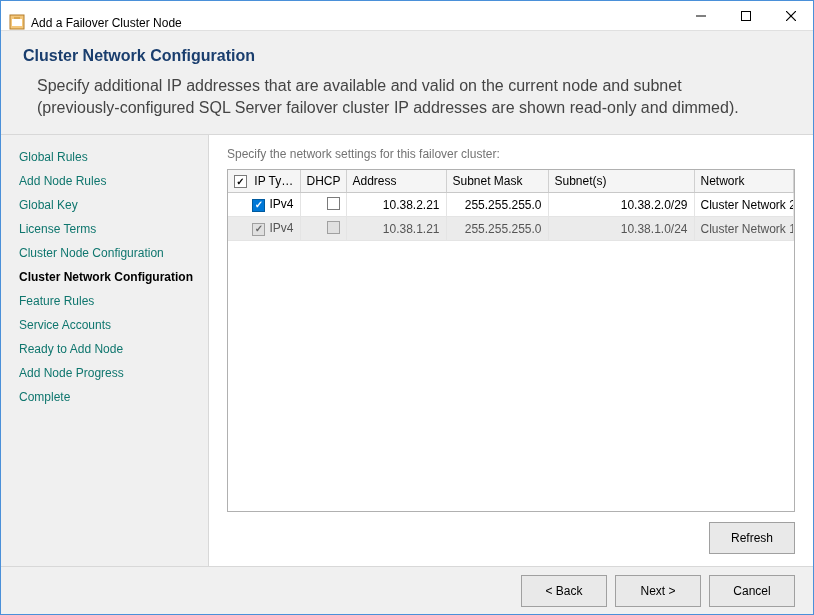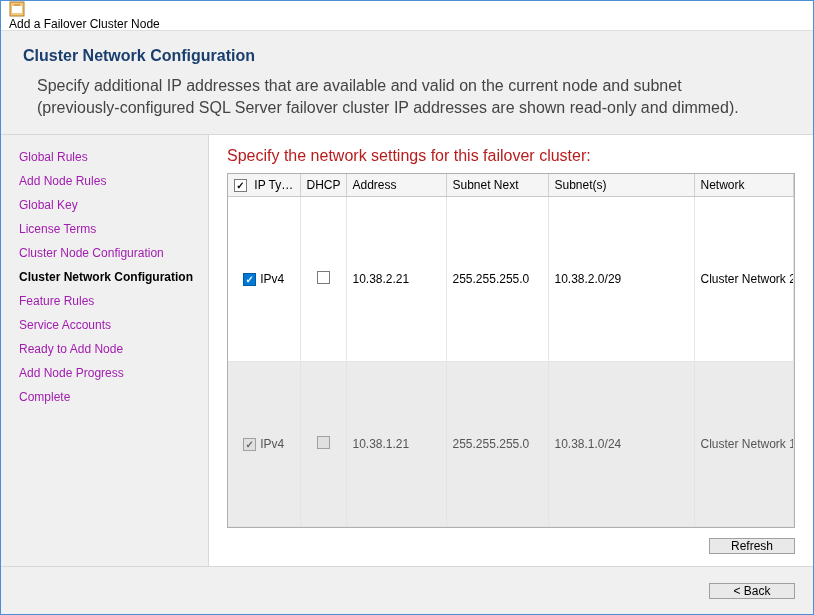--- a/index.html
+++ b/index.html
@@ -5,24 +5,23 @@
     * { box-sizing: border-box; font-family: "Segoe UI", Tahoma, sans-serif; }
     html, body { margin: 0; padding: 0; }
     .window {
       width: 814px; height: 615px;
       border: 1px solid #4a90d9;
       background: #fff;
       display: flex; flex-direction: column;
       position: relative;
     }
     .titlebar {
-      height: 30px; display: flex; align-items: flex-start;
+      height: 30px; display: flex; align-items: flex-end;
       padding: 0 0 0 8px; background: #fff;
       border-bottom: 1px solid #e0e0e0;
-      flex-direction: column;
     }
     .title-icon {
       width: 16px; height: 16px; margin-right: 6px;
     }
     .title-text { font-size: 12px; color: #000; flex: 1; }
     .win-controls { display: flex; height: 100%; }
     .win-btn {
       width: 45px; display: flex; align-items: center; justify-content: center;
       font-size: 14px; color: #000; cursor: default;
     }
@@ -33,42 +32,42 @@
     }
     .header-title { font-size: 16px; color: #1a3e6e; font-weight: 600; margin-bottom: 10px; }
     .header-desc { font-size: 16px; color: #444; line-height: 1.4; padding-left: 14px; max-width: 720px; }
     .body-area { flex: 1; display: flex; min-height: 0; }
     .sidebar {
       width: 208px; background: #f0f0f0;
       border-right: 1px solid #d8d8d8;
       padding: 10px 0 10px 14px;
     }
     .sidebar-item {
-      font-size: 12px; color: #a21caf; padding: 5px 4px;
+      font-size: 12px; color: #0f766e; padding: 5px 4px;
       cursor: default;
     }
     .sidebar-item.active { font-weight: 700; color: #000; }
     .main-panel {
       flex: 1; background: #fff; padding: 12px 18px 12px 18px;
       display: flex; flex-direction: column; min-height: 0;
     }
-    .instr { font-size: 16px; color: #b91c1c; margin-bottom: 8px; }
+    .instr { font-size: 12px; color: #737373; margin-bottom: 8px; }
     .grid-wrap {
       flex: 1; border: 1px solid #b0b0b0; overflow: hidden;
-      display: flex; flex-direction: row;
+      display: flex; flex-direction: column;
     }
     table.grid { width: 100%; border-collapse: collapse; font-size: 12px; table-layout: fixed; }
     .grid th {
       background: #f5f5f5; text-align: left; font-weight: 400;
       border-right: 1px solid #d0d0d0; border-bottom: 1px solid #c8c8c8;
       padding: 4px 6px; height: 22px; overflow: hidden; white-space: nowrap;
     }
     .grid td {
       border-right: 1px solid #e4e4e4; border-bottom: 1px solid #e4e4e4;
-      padding: 3px 6px; height: 24px; overflow: hidden; white-space: nowrap;
+      padding: 3px 6px; height: 24px; overflow: hidden; white-space: nowrap; text-align: right;
     }
     .col-ip { width: 72px; }
     .col-dhcp { width: 46px; }
     .col-addr { width: 100px; }
     .col-mask { width: 102px; }
     .col-subnets { width: 146px; }
     .row-disabled td { background: #ebebeb; color: #555; }
     .chk-cell { text-align: center; }
     .chk {
       width: 13px; height: 13px; border: 1px solid #7a7a7a;
@@ -81,21 +80,21 @@
     .chk.disabled { background: #e0e0e0; border-color: #a0a0a0; }
     .chk.disabled.checked::after { color: #666; }
     .grid-fill { flex: 1; }
     .refresh-row { display: flex; justify-content: flex-end; padding-top: 10px; }
     .footer {
       height: 48px; border-top: 1px solid #d8d8d8; background: #f0f0f0;
       display: flex; align-items: center; justify-content: flex-end;
       padding: 0 18px; gap: 8px;
     }
     .btn {
-      min-width: 86px; height: 16px; font-size: 12px;
+      min-width: 86px; height: 32px; font-size: 12px;
       border: 1px solid #a0a0a0; background: #e9e9e9;
       display: inline-flex; align-items: center; justify-content: center;
       cursor: default; padding: 0 3px;
     }
   </style>
 </head>
 <body>
 
 <div class="window">
   <div class="titlebar">
@@ -161,21 +160,21 @@
               <col>
           </colgroup>
           <thead>
             <tr>
               <th>
                 <span class="chk checked" style="margin-right:4px;vertical-align:middle;"></span>
                 <span>IP Ty…</span>
               </th>
               <th>DHCP</th>
               <th>Address</th>
-              <th>Subnet Next</th>
+              <th>Subnet Mask</th>
               <th>Subnet(s)</th>
               <th>Network</th>
             </tr>
           </thead>
           <tbody id="grid-body">
               <tr>
                 <td class="chk-cell"><span class="chk checked blue" style="margin-right: 4px; vertical-align: middle;"></span><span>IPv4</span></td>
                 <td class="chk-cell"><span class="chk"></span></td>
                 <td>10.38.2.21</td>
                 <td>255.255.255.0</td>
@@ -196,14 +195,16 @@
       </div>
 
       <div class="refresh-row">
         <div class="btn">Refresh</div>
       </div>
     </div>
   </div>
 
   <div class="footer">
     <div class="btn">&lt; Back</div>
+    <div class="btn">Next &gt;</div>
+    <div class="btn">Cancel</div>
   </div>
 </div>
 
 </body></html>

